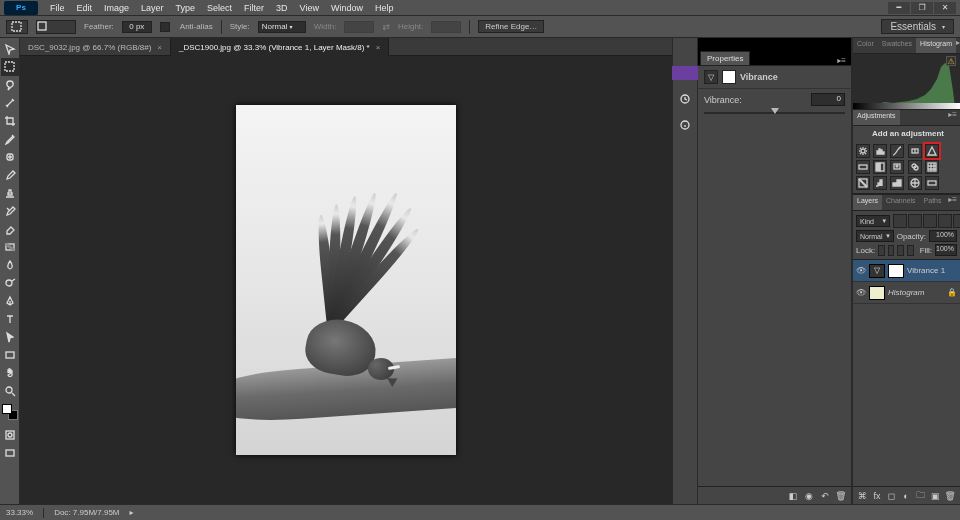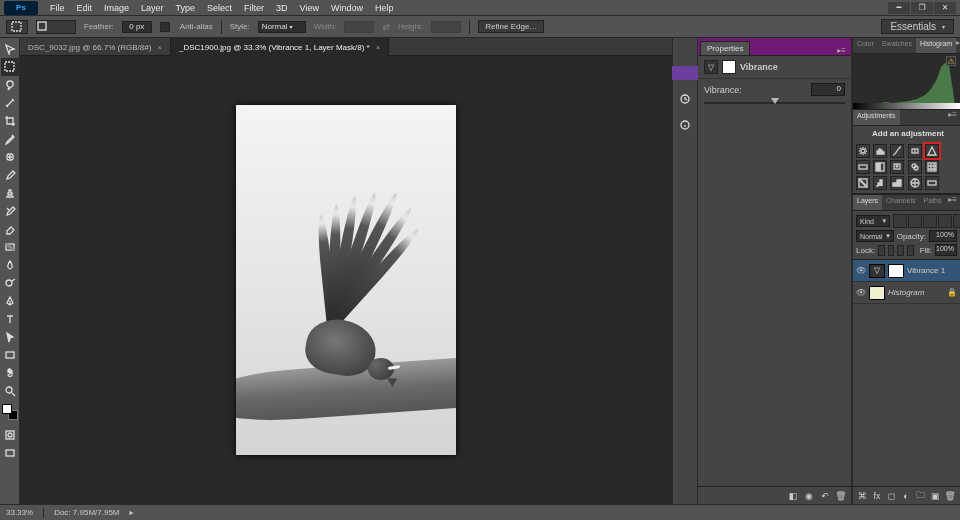--- a/index.html
+++ b/index.html
@@ -55,21 +55,21 @@
   .tail{position:absolute;bottom:136px;left:95px;transform:rotate(-14deg);}
   .feather{position:absolute;width:110px;height:11px;background:linear-gradient(90deg,#2a2a2a 0%,#555 75%,#e9e9e9 92%,#ccc 100%);border-radius:2px 60% 60% 2px;transform-origin:left center;}
 
   
   .mini-dock { width:26px; background:#454545; border-left:1px solid #2a2a2a; border-right:1px solid #2a2a2a; display:flex; flex-direction:column; align-items:center; padding-top:24px;}
   .mini-ico{width:22px;height:22px;margin-bottom:4px;display:flex;align-items:center;justify-content:center;}
   .ep-badge{width:18px;height:14px;background:#6b3fa0;border-radius:2px;color:#fff;font-size:8px;font-weight:bold;display:flex;align-items:center;justify-content:center;padding-left:48px;}
 
   
   .props-panel { width:154px; background:#454545; border-right:1px solid #2a2a2a; display:flex; flex-direction:column;}
-  .panel-tabs{height:18px;display:flex;align-items:flex-end;padding:0 2px;background:#701a75;border-bottom:1px solid #222;}
+  .panel-tabs{height:28px;display:flex;align-items:flex-end;padding:0 2px;background:#000000;border-bottom:1px solid #222;}
   .ptab{padding:2px 6px;font-size:8px;background:#535353;border:1px solid #222;border-bottom:none;margin-right:2px;color:#ddd;}
   .panel-menu{margin-left:auto;font-size:8px;color:#aaa;padding-right:3px;}
   .prop-head{display:flex;align-items:center;gap:4px;padding:4px 6px;border-bottom:1px solid #333;}
   .prop-icon{width:14px;height:14px;background:#333;border:1px solid #222;display:flex;align-items:center;justify-content:center;font-size:8px;}
   .mask-ico{width:14px;height:14px;background:#fff;border:1px solid #222;}
   .prop-row{padding:4px 6px;display:flex;flex-direction:column;gap:4px;}
   .slider-row{display:flex;justify-content:space-between;align-items:center;}
   .val-box{width:34px;height:13px;background:#2e2e2e;border:1px solid #1a1a1a;color:#ddd;font-size:8px;text-align:right;padding-right:3px;}
   .slider-track{position:relative;height:6px;}
   .track-line{position:absolute;top:2px;left:0;right:0;height:2px;background:#2a2a2a;}

